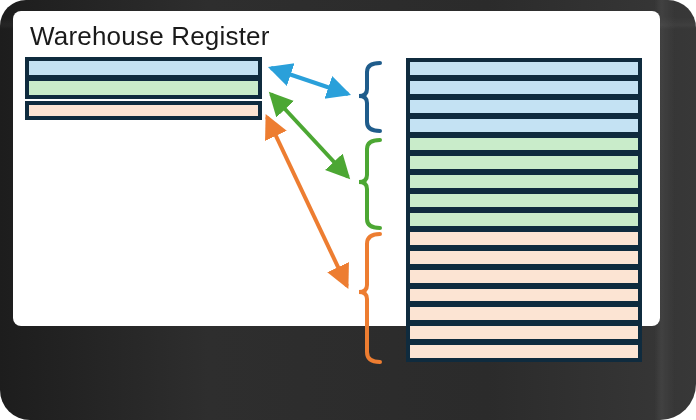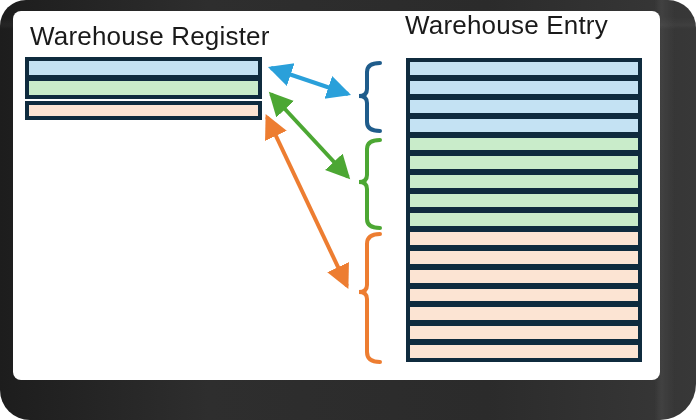--- a/index.html
+++ b/index.html
@@ -13,21 +13,21 @@
     border-radius:26px 28px 36px 30px;
     background:linear-gradient(90deg,#1d1d1d 0%, #2e2e2e 30%, #2b2b2b 70%, #383838 100%);
   }
   .frame::after{ 
     content:"";position:absolute;inset:0;border-radius:inherit;
     background:
       linear-gradient(90deg, transparent 94%, rgba(255,255,255,0.06) 95%, transparent 97%),
       linear-gradient(0deg, transparent 93%, rgba(255,255,255,0.04) 94%, transparent 96%);
   }
   .panel{
-    position:absolute;left:13px;top:11px;width:647px;height:369px;
+    position:absolute;left:13px;top:11px;width:647px;height:315px;
     background:#ffffff;border-radius:8px;
   }
   .title{
     position:absolute;
     font-size:26px;font-weight:400;letter-spacing:0.2px;
     color:#1a1a1a;white-space:nowrap;
   }
   .register-title{left:17px;top:10px;}
   .entry-title{left:392px;top:-1px;}
 
@@ -54,21 +54,20 @@
   .overlay{position:absolute;inset:0;pointer-events:none;}
 </style>
 </head>
 <body>
 
 <div class="frame"></div>
 <div class="panel">
 
   <div class="title register-title">Warehouse Register</div>
 
-  <div class="title entry-title">Warehouse Entry</div>
 
   <div class="register-box top">
     <div class="row" style="background: rgb(196, 226, 243);"></div>
     <div class="row" style="background: rgb(201, 236, 202);"></div>
   </div>
   <div class="register-box bottom">
     <div class="row" style="background: rgb(252, 228, 211);"></div>
   </div>
 
   <div class="entry-table">

